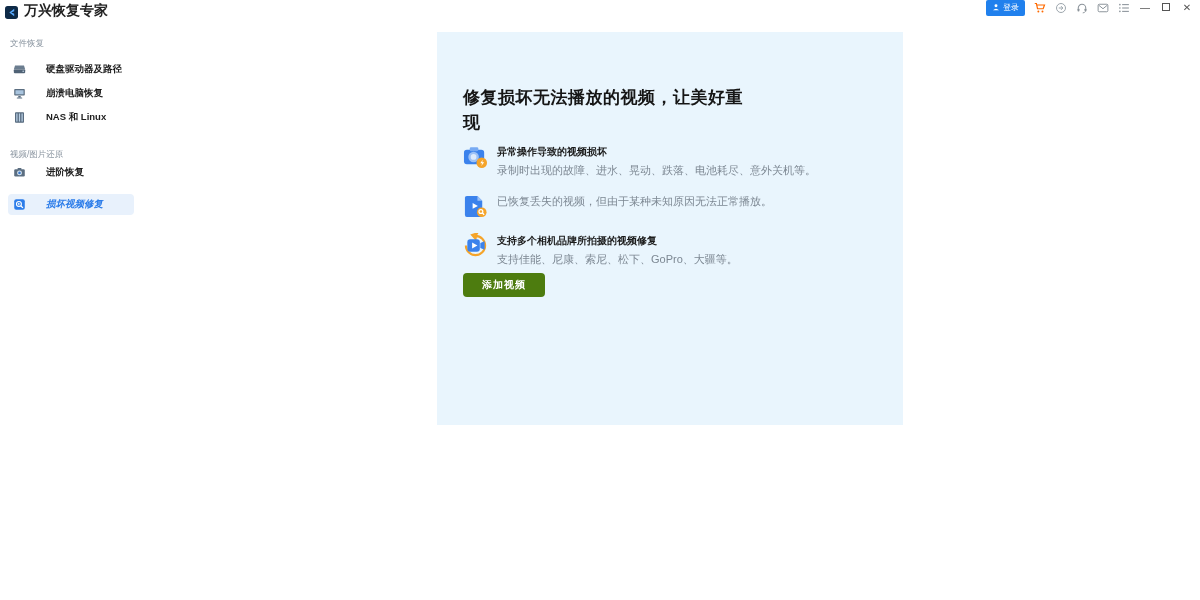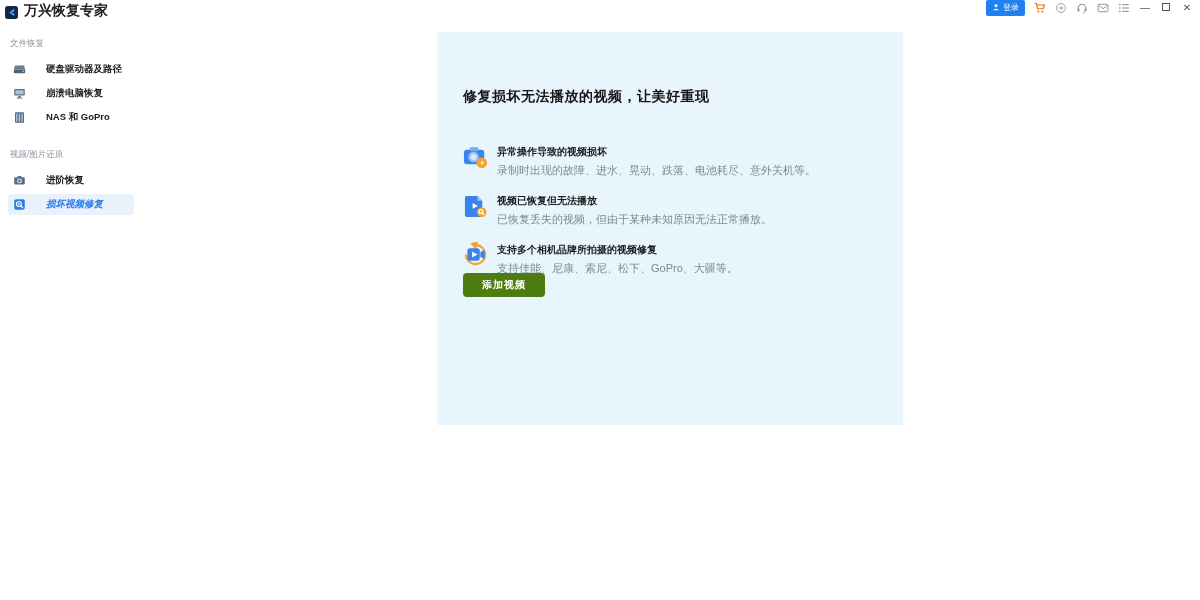--- a/index.html
+++ b/index.html
@@ -27,21 +27,21 @@
                gap:20px; padding-left:5px; border-radius:4px; cursor:pointer; }
   .side-item .lbl { font-size:9.5px; font-weight:bold; color:#1c1c1c; white-space:nowrap; }
   .side-item.selected { background:#e8f1fc; }
   .side-item.selected .lbl { color:#2b7ce9; }
   .side-icon { width:13px; height:13px; flex:0 0 13px; }
   .side-icon svg { display:block; }
 
   
   .panel { position:absolute; left:437px; top:32px; width:466px; height:393px; background:#e9f5fd; }
   .panel-inner { position:absolute; left:26px; top:0; width:414px; }
-  .heading { position:absolute; top:54px; width:292px; font-size:14px; line-height:1.45;
+  .heading { position:absolute; top:54px; width:292px; font-size:17px; line-height:1.45;
              font-weight:bold; color:#161616; letter-spacing:.5px; }
   .features { position:absolute; top:112px; width:400px; display:flex; flex-direction:column; gap:15px; }
   .feature { display:flex; gap:9px; }
   .f-icon { width:25px; height:25px; flex:0 0 25px; position:relative; }
   .f-icon svg { display:block; }
   .f-text { padding-top:1px; }
   .f-title { font-size:10px; font-weight:bold; color:#1b1b1b; margin-bottom:4px; }
   .f-desc { font-size:11px; color:#7d8893; }
   .add-btn { position:absolute; top:241px; left:0; width:82px; height:24px; background:#4d7c0f;
              color:#fff; border:none; border-radius:4px; font-size:10px; font-weight:bold;
@@ -151,26 +151,26 @@
 
     <div class="side-item" style="top:69px;">
       <span class="side-icon">
         <svg viewBox="0 0 16 16" width="13" height="13">
           <rect x="2.5" y="1.5" width="11" height="13" rx="1" fill="#54687c"></rect>
           <rect x="4" y="3" width="1.6" height="10" fill="#b9cfe4"></rect>
           <rect x="7.2" y="3" width="1.6" height="10" fill="#b9cfe4"></rect>
           <rect x="10.4" y="3" width="1.6" height="10" fill="#b9cfe4"></rect>
         </svg>
       </span>
-      <span class="lbl">NAS 和 GoPro</span>
+      <span class="lbl">NAS 和 Linux</span>
     </div>
 
     <div class="sec-label" style="top:111px;">视频/图片还原</div>
 
-    <div class="side-item" style="top:132px;">
+    <div class="side-item" style="top:124px;">
       <span class="side-icon">
         <svg viewBox="0 0 16 16" width="13" height="13">
           <rect x="1.5" y="4" width="13" height="9" rx="1.5" fill="#5b6e81"></rect>
           <rect x="5.5" y="2.5" width="5" height="2.5" rx="1" fill="#5b6e81"></rect>
           <circle cx="8" cy="8.5" r="3" fill="#dce9f5"></circle>
           <circle cx="8" cy="8.5" r="1.6" fill="#3a78c9"></circle>
         </svg>
       </span>
       <span class="lbl">进阶恢复</span>
     </div>
@@ -217,21 +217,20 @@
             <svg viewBox="0 0 26 26" width="25" height="25">
               <path d="M4 3 h11 l5 5 v15 a2 2 0 0 1 -2 2 h-14 a2 2 0 0 1 -2-2 v-18 a2 2 0 0 1 2-2 Z" fill="#3b82ec"></path>
               <path d="M15 3 l5 5 h-5 Z" fill="#9cc1f6"></path>
               <path d="M10 10.5 L15.5 13.5 L10 16.5 Z" fill="#fff"></path>
               <circle cx="19.5" cy="20" r="5" fill="#f5a42a"></circle>
               <circle cx="18.6" cy="19.2" r="2" fill="none" stroke="#fff" stroke-width="1.3"></circle>
               <path d="M20 20.6 L22 22.6" stroke="#fff" stroke-width="1.4"></path>
             </svg>
           </span>
           <div class="f-text">
-            <div class="f-title">视频已恢复但无法播放</div>
             <div class="f-desc">已恢复丢失的视频，但由于某种未知原因无法正常播放。</div>
           </div>
         </div>
 
         <div class="feature">
           <span class="f-icon">
             <svg viewBox="0 0 26 26" width="25" height="25">
               <path d="M3 13 a10 10 0 1 0 10 -10 l1.5 -2.5 l-5 1.5 l3.5 4 l0.5 -2.5" fill="none" stroke="#f5a42a" stroke-width="2.2"></path>
               <rect x="4.5" y="6.5" width="13" height="13" rx="3" fill="#3b82ec"></rect>
               <path d="M18 10.5 L22.5 8.5 v9 L18 15.5 Z" fill="#3b82ec"></path>

